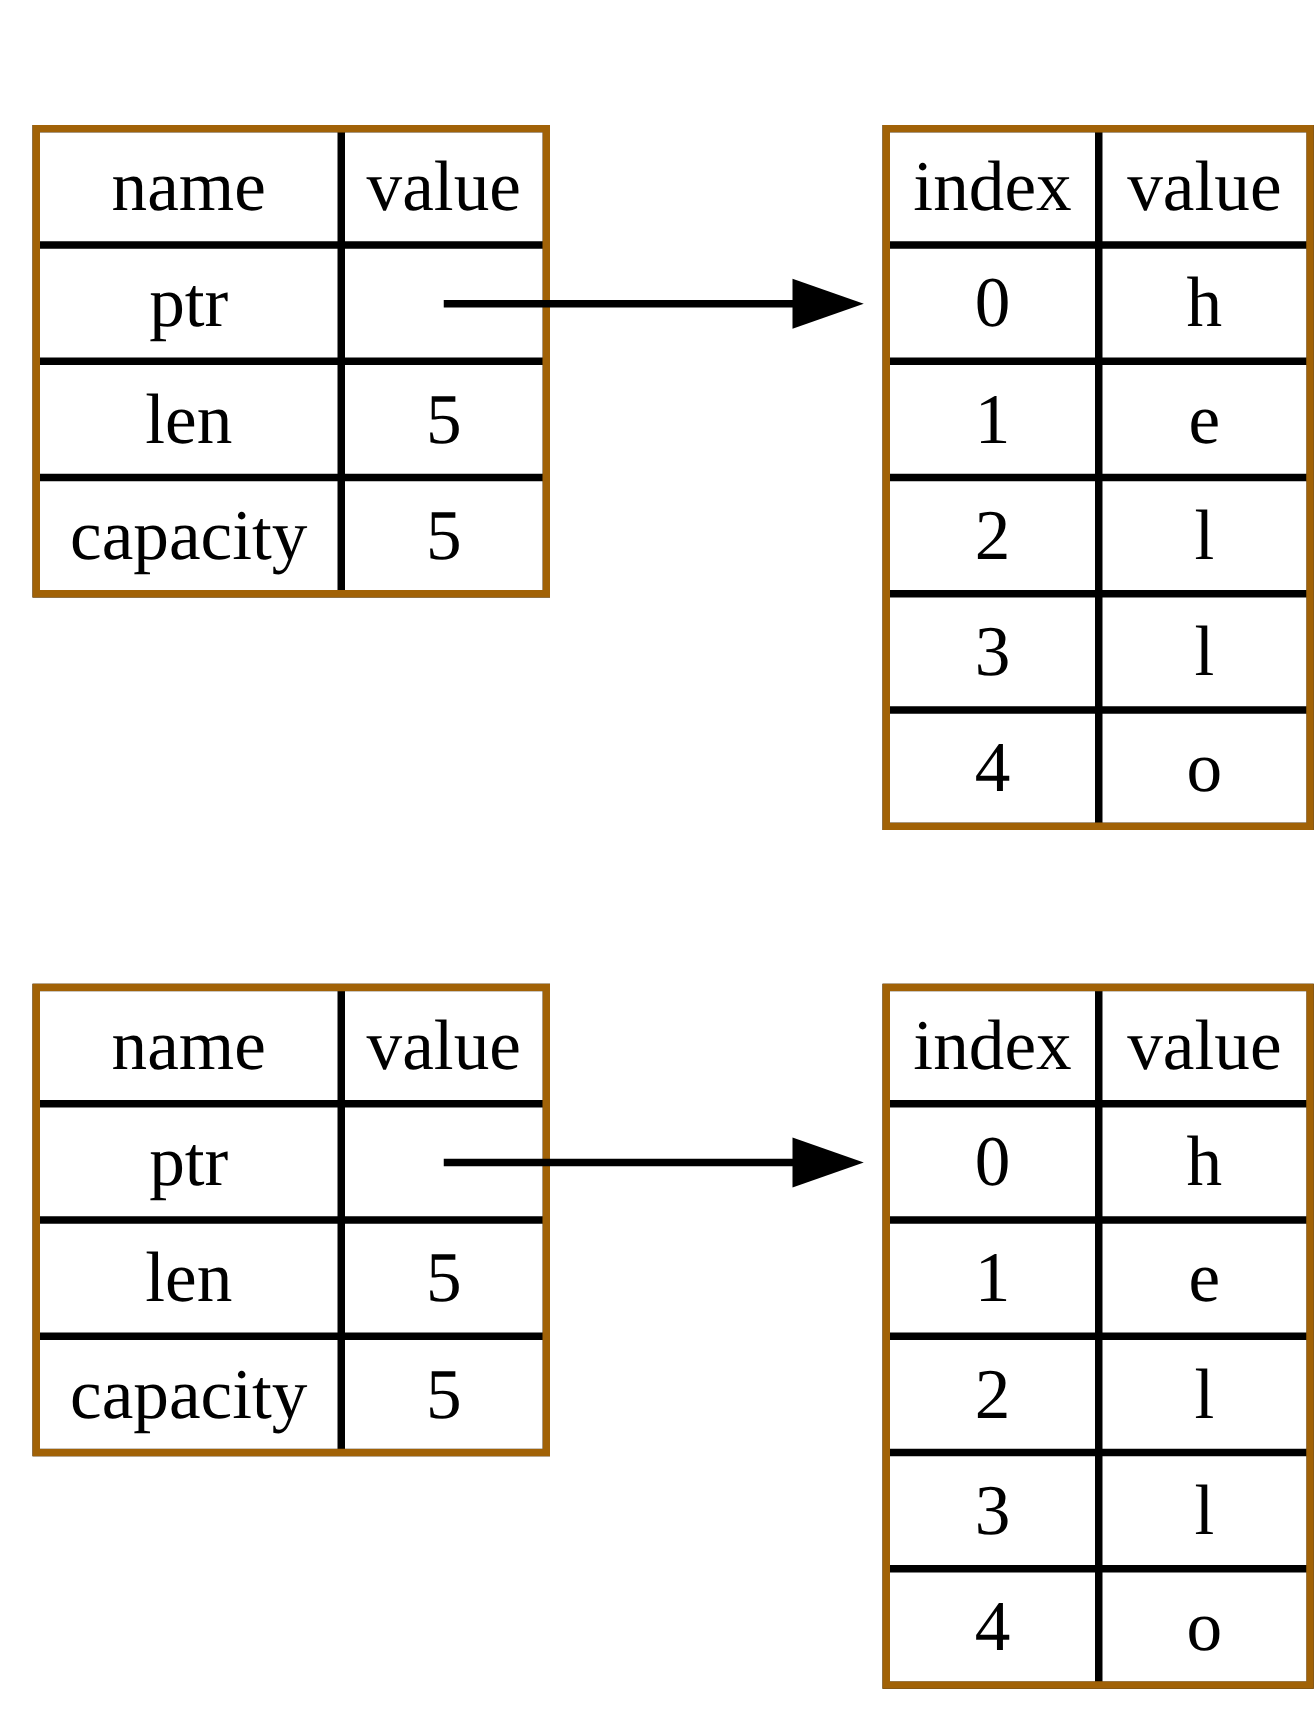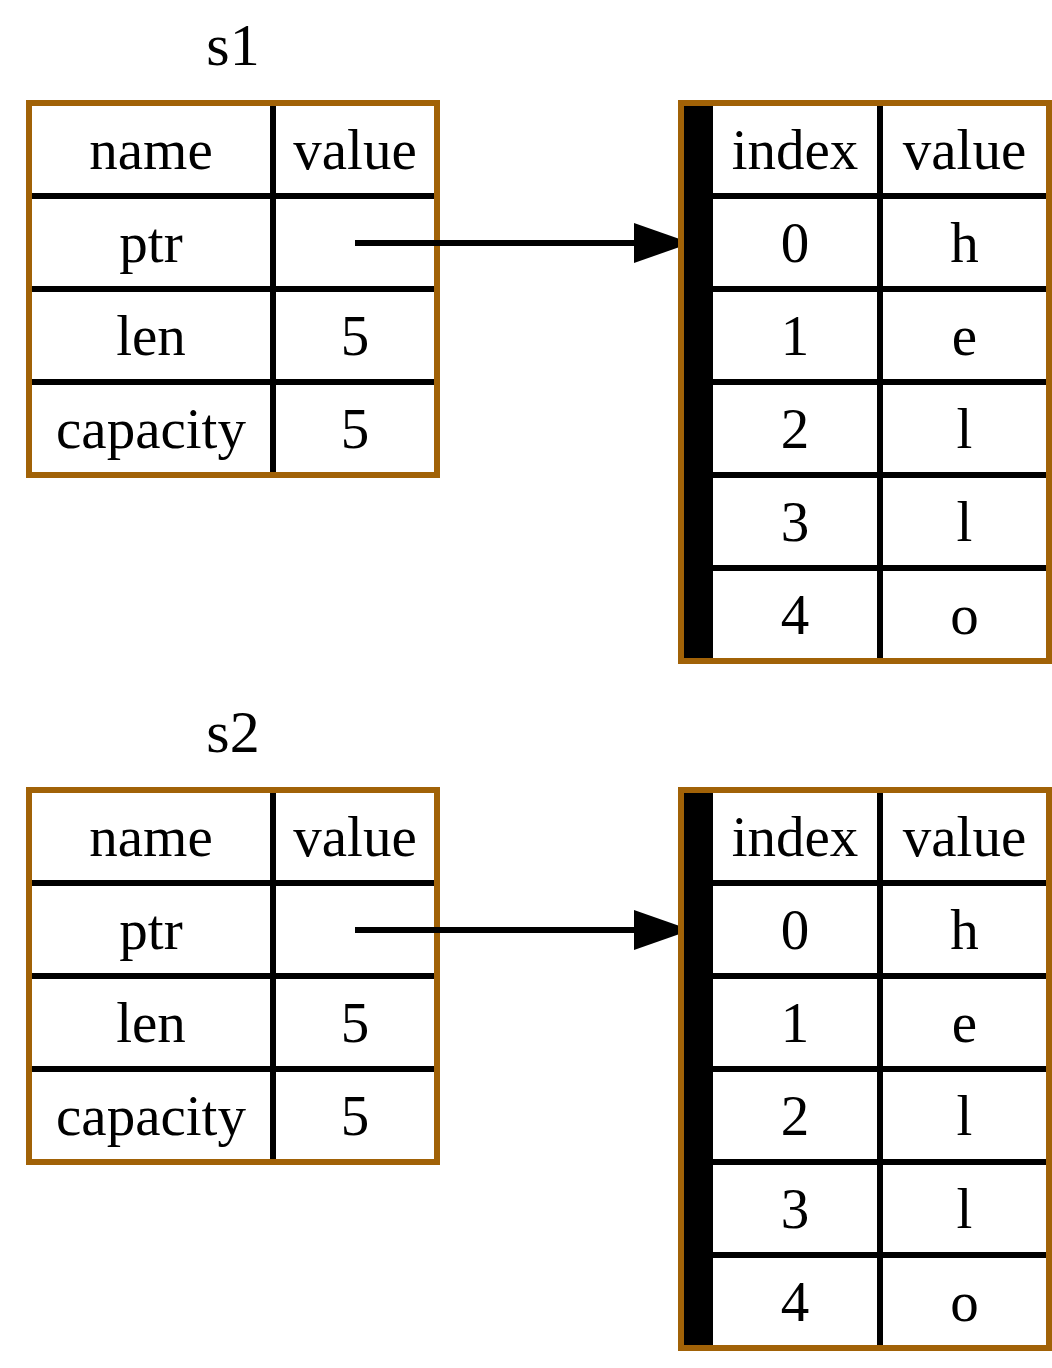--- a/index.html
+++ b/index.html
@@ -34,25 +34,24 @@
     border: 6px solid #a16207;
     gap: 6px;
   }
   .stack-tbl {
     left: 26px;
     top: 100px;
     grid-template-columns: 238px 158px;
     grid-auto-rows: 87px;
   }
   .heap-tbl {
-    left: 678px;
+    left: 706px;
     top: 100px;
     grid-template-columns: 164px 163px;
     grid-auto-rows: 87px;
-    padding-left: 29px;
   }
   .cell {
     background: #ffffff;
     display: flex;
     align-items: center;
     justify-content: center;
     font-size: 57px;
     line-height: 1;
   }
   .arrow { position: absolute; left: 0; top: 0; }
@@ -74,21 +73,20 @@
     border-top: 20px solid transparent;
     border-bottom: 20px solid transparent;
   }
 </style>
 </head>
 <body>
 
 <div class="canvas">
 
   <div class="section" style="top:0px">
-    <div class="title">s1</div>
 
     <div class="tbl stack-tbl">
       <div class="cell">name</div>
       <div class="cell">value</div>
       <div class="cell">ptr</div>
       <div class="cell"></div>
       <div class="cell">len</div>
       <div class="cell">5</div>
       <div class="cell">capacity</div>
       <div class="cell">5</div>
@@ -109,21 +107,20 @@
       <div class="cell">2</div>
       <div class="cell">l</div>
       <div class="cell">3</div>
       <div class="cell">l</div>
       <div class="cell">4</div>
       <div class="cell">o</div>
     </div>
   </div>
 
   <div class="section" style="top:687px">
-    <div class="title">s2</div>
 
     <div class="tbl stack-tbl">
       <div class="cell">name</div>
       <div class="cell">value</div>
       <div class="cell">ptr</div>
       <div class="cell"></div>
       <div class="cell">len</div>
       <div class="cell">5</div>
       <div class="cell">capacity</div>
       <div class="cell">5</div>

